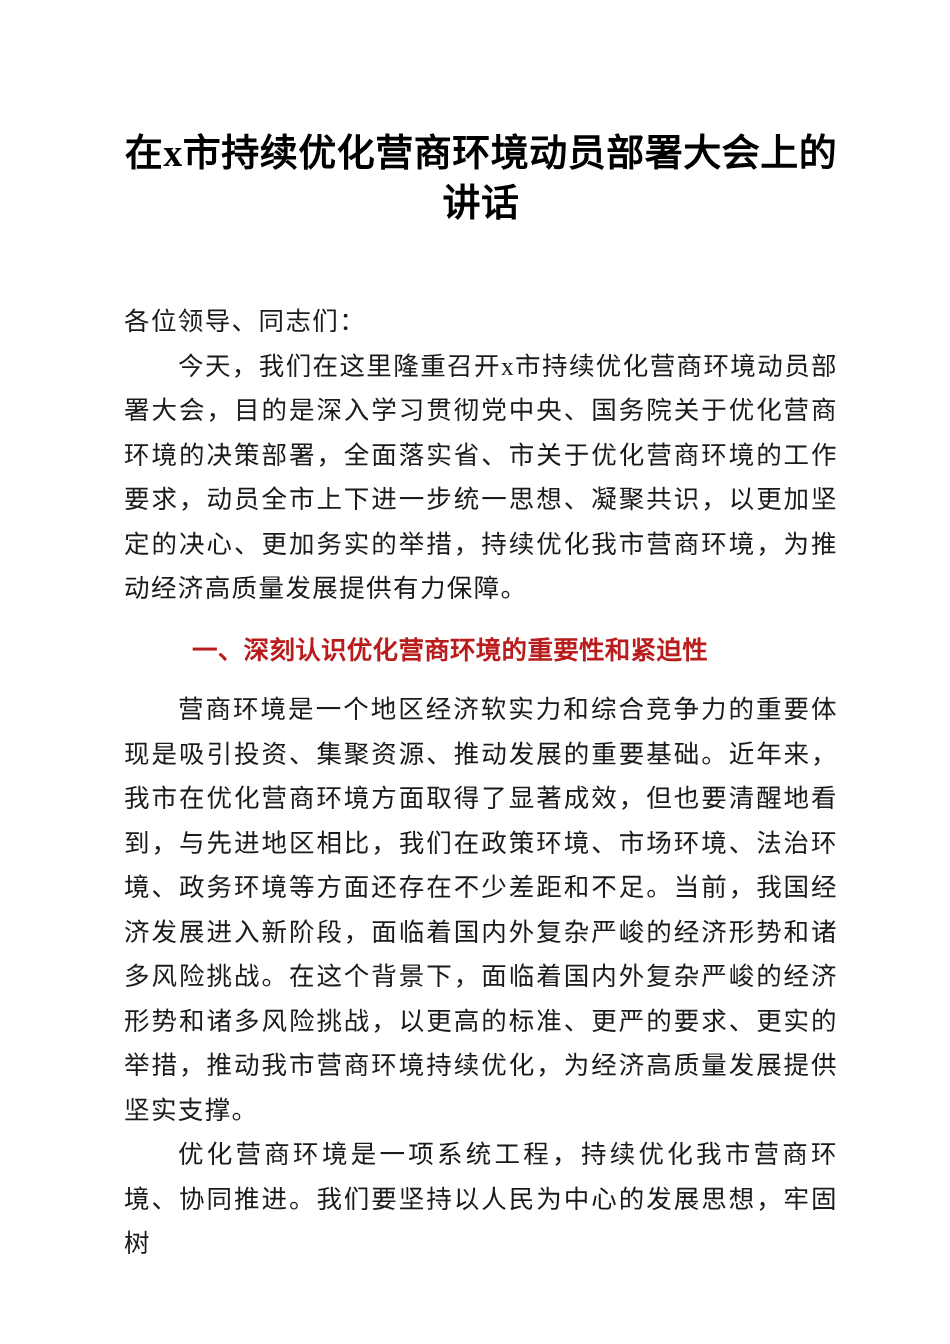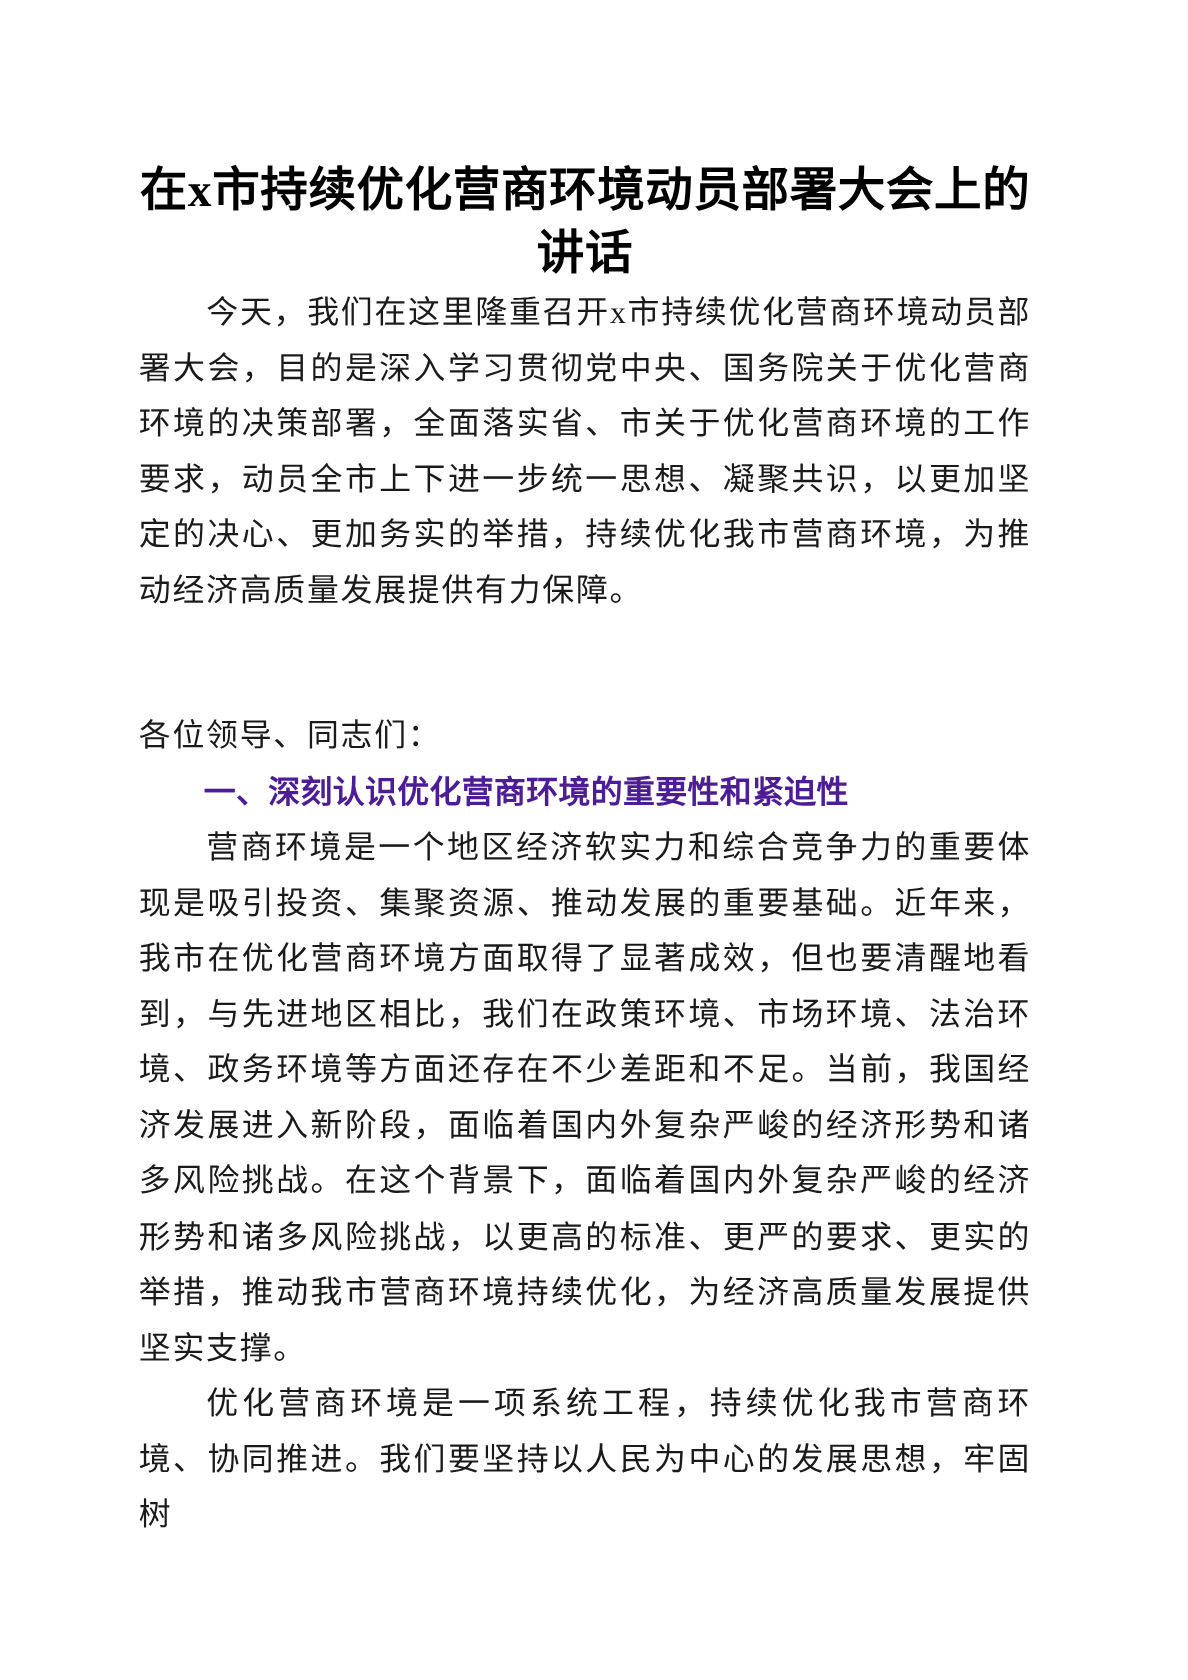--- a/index.html
+++ b/index.html
@@ -14,21 +14,21 @@
     height: 1344px;
     background: #ffffff;
     box-sizing: border-box;
     overflow: hidden;
     font-family: "Liberation Serif", "DejaVu Serif", serif;
     color: #000000;
   }
 
   .doc-body {
     position: absolute;
-    left: 111px;
+    left: 124px;
     top: 0;
     width: 714px;
   }
 
   
   .doc-title {
     font-family: "Liberation Serif", "DejaVu Serif", serif;
     font-weight: 700;
     font-size: 38px;
     line-height: 50px;
@@ -61,38 +61,38 @@
   .salutation {
     margin-top: 72px;
   }
 
   
   .section-heading {
     font-family: "Liberation Sans", "DejaVu Sans", sans-serif;
     font-weight: 700;
     font-size: 25.5px;
     line-height: 44.5px;
-    color: #4c1d95;
-    margin: 0;
+    color: #b91c1c;
+    margin: 16px;
     text-indent: 52px;
     letter-spacing: 0.3px;
     word-break: break-all;
   }
 </style>
 </head>
 <body>
 
 <div class="page">
   <div class="doc-body">
 
     <h1 class="doc-title">在x市持续优化营商环境动员部署大会上的讲话</h1>
 
+    <p class="para salutation">各位领导、同志们：</p>
+
     <p class="para indent">今天，我们在这里隆重召开x市持续优化营商环境动员部署大会，目的是深入学习贯彻党中央、国务院关于优化营商环境的决策部署，全面落实省、市关于优化营商环境的工作要求，动员全市上下进一步统一思想、凝聚共识，以更加坚定的决心、更加务实的举措，持续优化我市营商环境，为推动经济高质量发展提供有力保障。</p>
-
-    <p class="para salutation">各位领导、同志们：</p>
 
     <h2 class="section-heading">一、深刻认识优化营商环境的重要性和紧迫性</h2>
 
     <p class="para indent">营商环境是一个地区经济软实力和综合竞争力的重要体现是吸引投资、集聚资源、推动发展的重要基础。近年来，我市在优化营商环境方面取得了显著成效，但也要清醒地看到，与先进地区相比，我们在政策环境、市场环境、法治环境、政务环境等方面还存在不少差距和不足。当前，我国经济发展进入新阶段，面临着国内外复杂严峻的经济形势和诸多风险挑战。在这个背景下，面临着国内外复杂严峻的经济形势和诸多风险挑战，以更高的标准、更严的要求、更实的举措，推动我市营商环境持续优化，为经济高质量发展提供坚实支撑。</p>
 
 
     <p class="para indent">优化营商环境是一项系统工程，持续优化我市营商环境、协同推进。我们要坚持以人民为中心的发展思想，牢固树</p>
 
   </div>
 </div>

